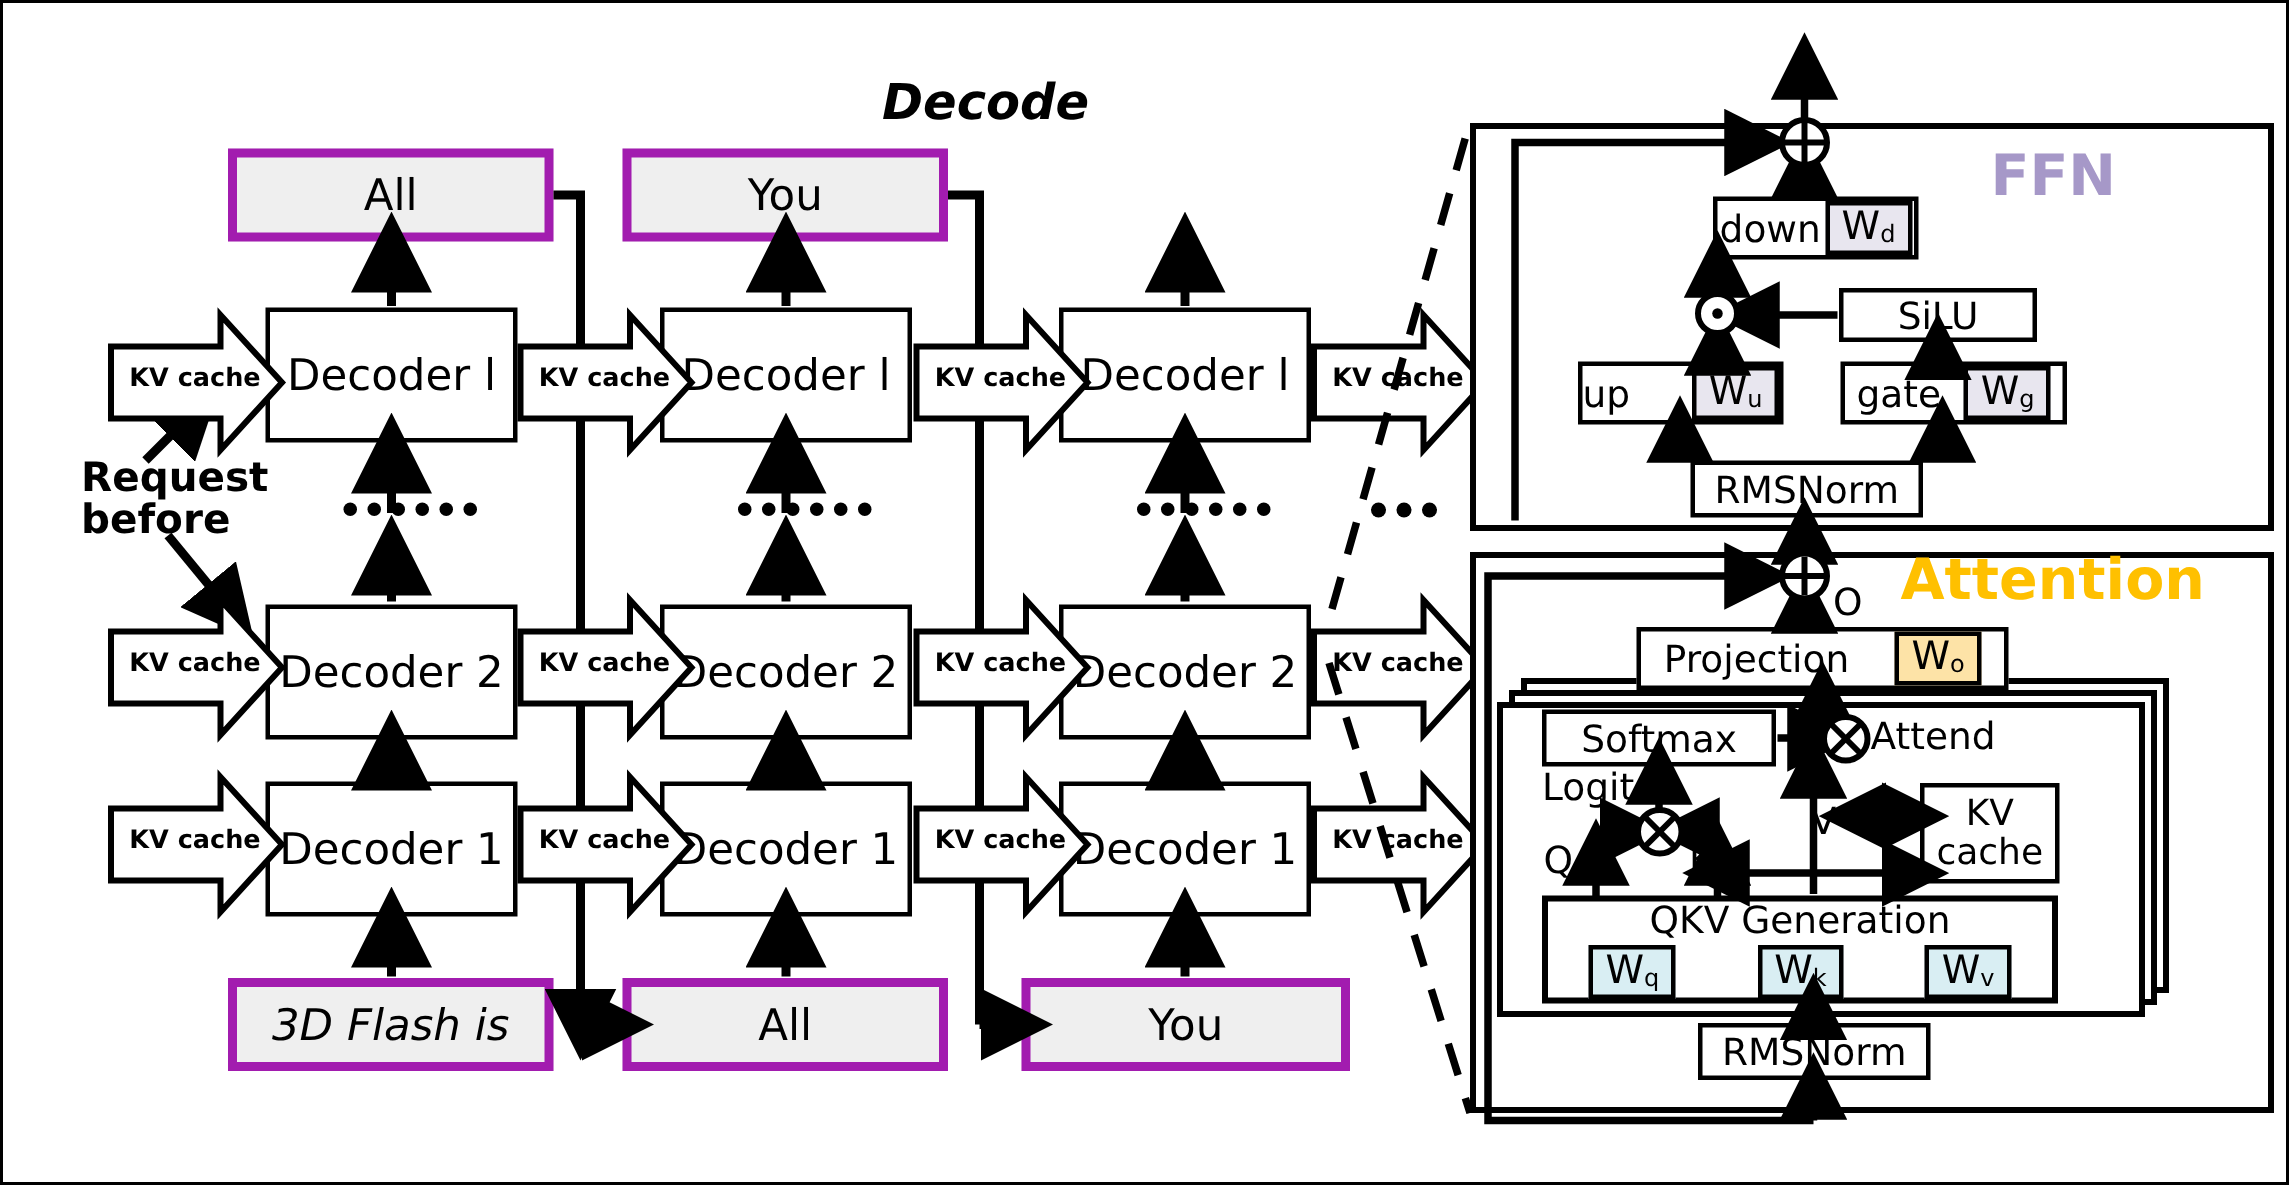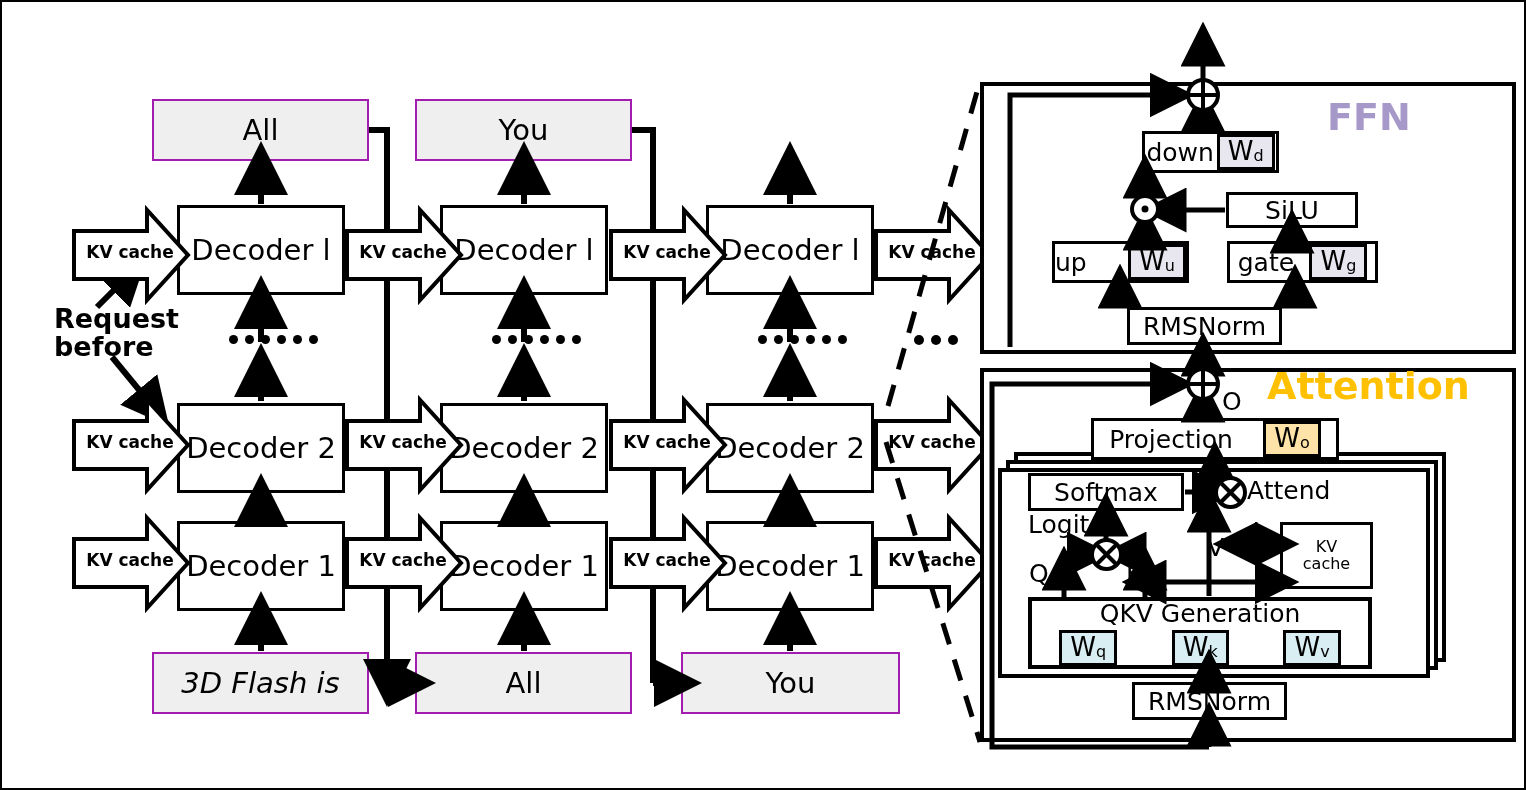--- a/index.html
+++ b/index.html
@@ -2,21 +2,21 @@
 <html><head>
 <meta charset="utf-8">
 <style>
   html,body{margin:0;padding:0;background:#ffffff;}
   body{font-family:"DejaVu Sans","Liberation Sans",sans-serif;}
   #root{position:relative;width:1526px;height:790px;background:#fff;
         border:2px solid #000;box-sizing:border-box;overflow:hidden;}
   .abs{position:absolute;box-sizing:border-box;}
 
   
-  .tokbox{background:#efefef;border:2px solid #a21caf;display:flex;
+  .tokbox{background:#efefef;border:6px solid #a21caf;display:flex;
           align-items:center;justify-content:center;font-size:29px;color:#000;}
   .decbox{background:#fff;border:3px solid #000;display:flex;
           align-items:center;justify-content:center;font-size:29px;color:#000;}
   .plainbox{background:#fff;border:3px solid #000;display:flex;
             align-items:center;justify-content:center;font-size:25px;color:#000;}
 
   .stage-label{font-style:italic;font-weight:bold;font-size:33px;color:#000;
                text-align:center;}
 
   
@@ -38,20 +38,21 @@
   .freetext{position:absolute;font-size:25px;color:#000;white-space:nowrap;}
 
   
   .op{position:absolute;border:4px solid #000;border-radius:50%;background:#fff;}
 </style>
 </head>
 <body>
 
 <div id="root">
 
+  <div class="abs stage-label" style="left:470px;top:46px;width:370px;">Decode</div>
 
   <div class="abs tokbox" style="left:150px;top:97px;width:217px;height:62px;">All</div>
   <div class="abs tokbox" style="left:413px;top:97px;width:217px;height:62px;">You</div>
 
   <div class="abs tokbox" style="left:150px;top:650px;width:217px;height:62px;font-style:italic;">3D Flash is</div>
   <div class="abs tokbox" style="left:413px;top:650px;width:217px;height:62px;">All</div>
   <div class="abs tokbox" style="left:679px;top:650px;width:219px;height:62px;">You</div>
 
   <div class="abs decbox" style="left:175px;top:203px;width:168px;height:90px;">Decoder l</div>
   <div class="abs decbox" style="left:175px;top:401px;width:168px;height:90px;">Decoder 2</div>
@@ -272,21 +273,21 @@
   <div class="abs plainbox" style="left:1089px;top:416px;width:248px;height:42px;justify-content:space-around;background:#fff;">
     <span>Projection</span>
     <span class="wchip" style="background:#fde3a7;">
       <span>W</span>
         <sub>o</sub>
     </span>
   </div>
 
   <div class="abs plainbox" style="left:1026px;top:471px;width:156px;height:38px;">Softmax</div>
 
-  <div class="abs plainbox" style="left:1278px;top:520px;width:93px;height:67px;flex-direction:column;line-height:1.05;font-size:16px;">
+  <div class="abs plainbox" style="left:1278px;top:520px;width:93px;height:67px;flex-direction:column;line-height:1.05;font-size:24px;">
     <span>KV</span>
     <span>cache</span>
   </div>
 
   <div class="abs" style="left:1026px;top:595px;width:344px;height:72px;border:4px solid #000;background:#fff;">
     <div style="text-align:center;font-size:25px;margin-top:-2px;">QKV Generation</div>
     <div style="display:flex;justify-content:space-around;margin-top:2px;">
       <span class="wchip" style="background:#d9eef3;">
         <span>W</span>
           <sub>q</sub>

